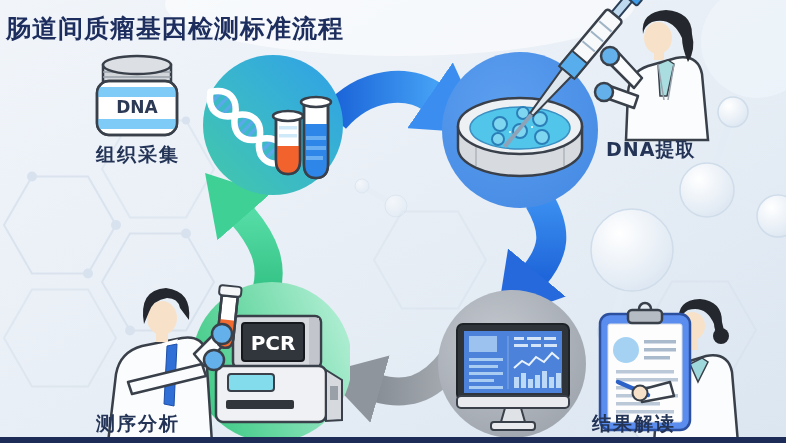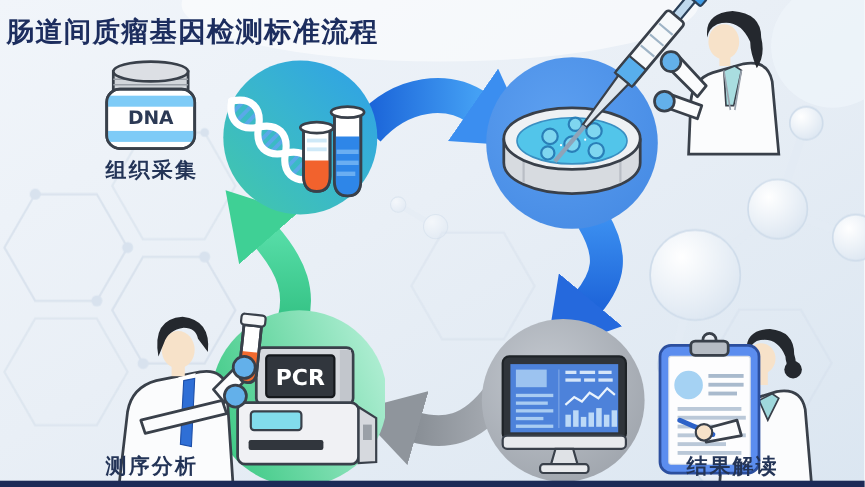--- a/index.html
+++ b/index.html
@@ -232,20 +232,21 @@
       <line x1="15" y1="-8" x2="15" y2="8" stroke="#9fb4c6" stroke-width="2"></line>
       <line x1="28" y1="-8" x2="28" y2="8" stroke="#9fb4c6" stroke-width="2"></line>
       <line x1="41" y1="-8" x2="41" y2="8" stroke="#9fb4c6" stroke-width="2"></line>
       <rect x="55" y="-10" width="20" height="20" fill="#58aeec" stroke="#39404a" stroke-width="2"></rect>
       <polygon points="75,-6 130,-2 130,2 75,6" fill="#dfe7ee" stroke="#39404a" stroke-width="2"></polygon>
       <rect x="130" y="-2" width="42" height="4" fill="#8fa3b8"></rect>
     </g>
     <circle cx="180" cy="56" r="9" fill="#63b0ea" stroke="#39404a" stroke-width="2.5"></circle>
     <circle cx="174" cy="92" r="9" fill="#63b0ea" stroke="#39404a" stroke-width="2.5"></circle>
   </svg>
+  <span class="step-label" style="left:606px;top:137px;letter-spacing:1px">DNA提取</span>
 
   <svg class="abs lyr2" style="left:435px;top:288px" width="155" height="155" viewBox="0 0 155 155">
     <defs>
       <radialGradient id="gGrayC" cx="0.4" cy="0.35" r="0.95">
         <stop offset="0" stop-color="#c3c8cf"></stop>
           <stop offset="1" stop-color="#949aa2"></stop>
       </radialGradient>
     </defs>
     <circle cx="77" cy="76" r="74" fill="url(#gGrayC)"></circle>
     <g>
@@ -358,18 +359,18 @@
           <rect x="26" y="120" width="58" height="3.5"></rect>
       </g>
     </g>
 
     <g>
       <polygon points="80,92 50,100 52,112 84,106" fill="#fbfcfd" stroke="#39404a" stroke-width="2.5" stroke-linejoin="round"></polygon>
       <line x1="28" y1="92" x2="58" y2="105" stroke="#2d62c8" stroke-width="4.5" stroke-linecap="round"></line>
       <circle cx="50" cy="103" r="7.5" fill="#f7e2c9" stroke="#39404a" stroke-width="2"></circle>
     </g>
   </svg>
-  <span class="step-label" style="left:624px;top:411px">结果解读</span>
+  <span class="step-label" style="left:592px;top:411px">结果解读</span>
 
   <h1 class="title" style="margin:0">肠道间质瘤基因检测标准流程</h1>
   <div class="bottom-bar"></div>
 
 </div>
 
 </body></html>

